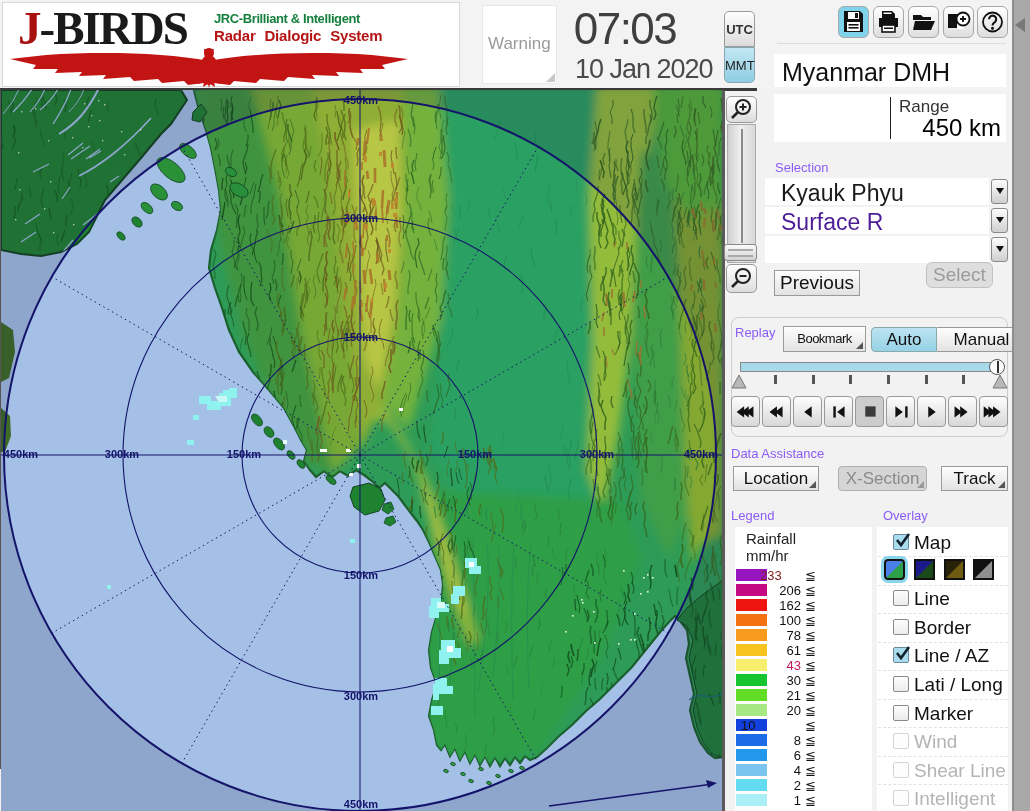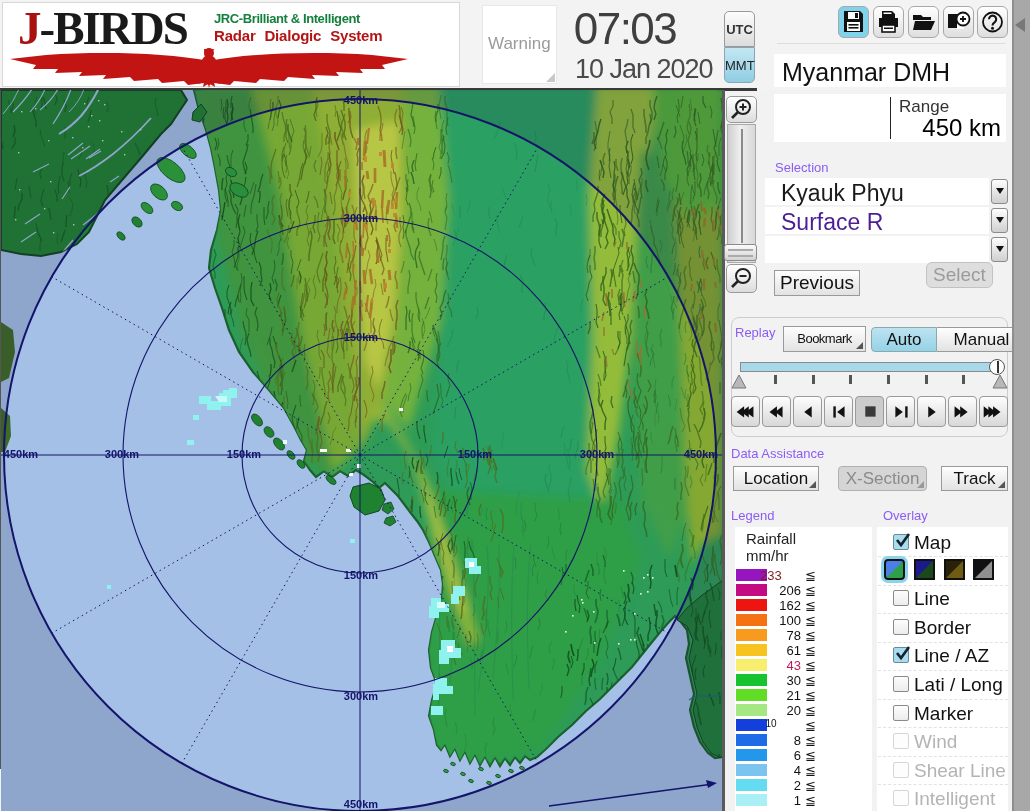--- a/index.html
+++ b/index.html
@@ -1736,21 +1736,21 @@
 <div class="abs" style="left:736px;top:674px;width:31px;height:12px;background:#17c32f"></div>
 <div class="abs" style="left:741px;top:673px;width:60px;text-align:right;font-size:13px;color:#111">30</div>
 <div class="abs" style="left:805px;top:673px;font-size:13px;color:#111">≦</div>
 <div class="abs" style="left:736px;top:689px;width:31px;height:12px;background:#62dd25"></div>
 <div class="abs" style="left:741px;top:688px;width:60px;text-align:right;font-size:13px;color:#111">21</div>
 <div class="abs" style="left:805px;top:688px;font-size:13px;color:#111">≦</div>
 <div class="abs" style="left:736px;top:704px;width:31px;height:12px;background:#a5e883"></div>
 <div class="abs" style="left:741px;top:703px;width:60px;text-align:right;font-size:13px;color:#111">20</div>
 <div class="abs" style="left:805px;top:703px;font-size:13px;color:#111">≦</div>
 <div class="abs" style="left:736px;top:719px;width:31px;height:12px;background:#1340dc"></div>
-<div class="abs" style="left:741px;top:718px;width:60px;text-align:center;font-size:10px;color:#111">10</div>
+<div class="abs" style="left:741px;top:718px;width:60px;text-align:left;font-size:13px;color:#111">10</div>
 <div class="abs" style="left:805px;top:718px;font-size:13px;color:#111">≦</div>
 <div class="abs" style="left:736px;top:734px;width:31px;height:12px;background:#1e6be8"></div>
 <div class="abs" style="left:741px;top:733px;width:60px;text-align:right;font-size:13px;color:#111">8</div>
 <div class="abs" style="left:805px;top:733px;font-size:13px;color:#111">≦</div>
 <div class="abs" style="left:736px;top:749px;width:31px;height:12px;background:#2397eb"></div>
 <div class="abs" style="left:741px;top:748px;width:60px;text-align:right;font-size:13px;color:#111">6</div>
 <div class="abs" style="left:805px;top:748px;font-size:13px;color:#111">≦</div>
 <div class="abs" style="left:736px;top:764px;width:31px;height:12px;background:#7cc4f0"></div>
 <div class="abs" style="left:741px;top:763px;width:60px;text-align:right;font-size:13px;color:#111">4</div>
 <div class="abs" style="left:805px;top:763px;font-size:13px;color:#111">≦</div>

